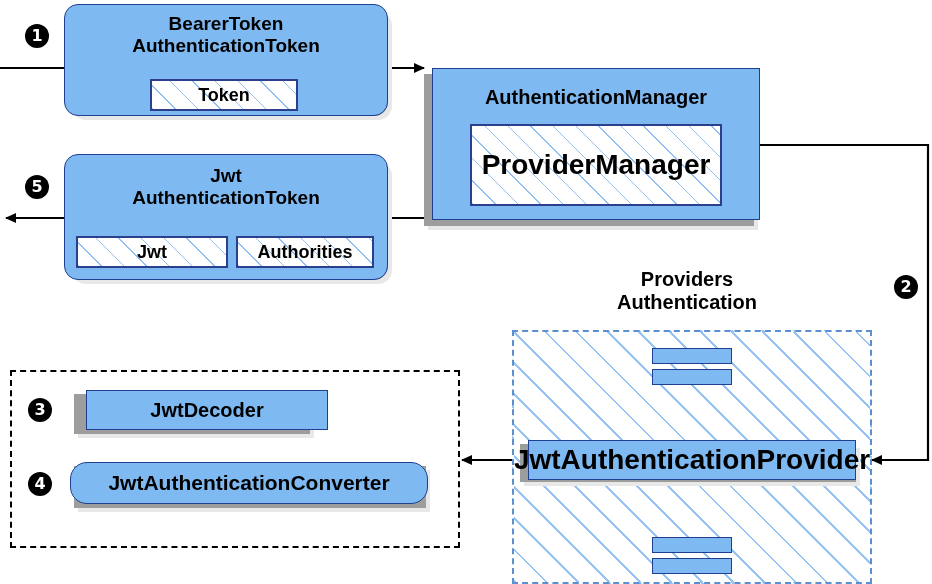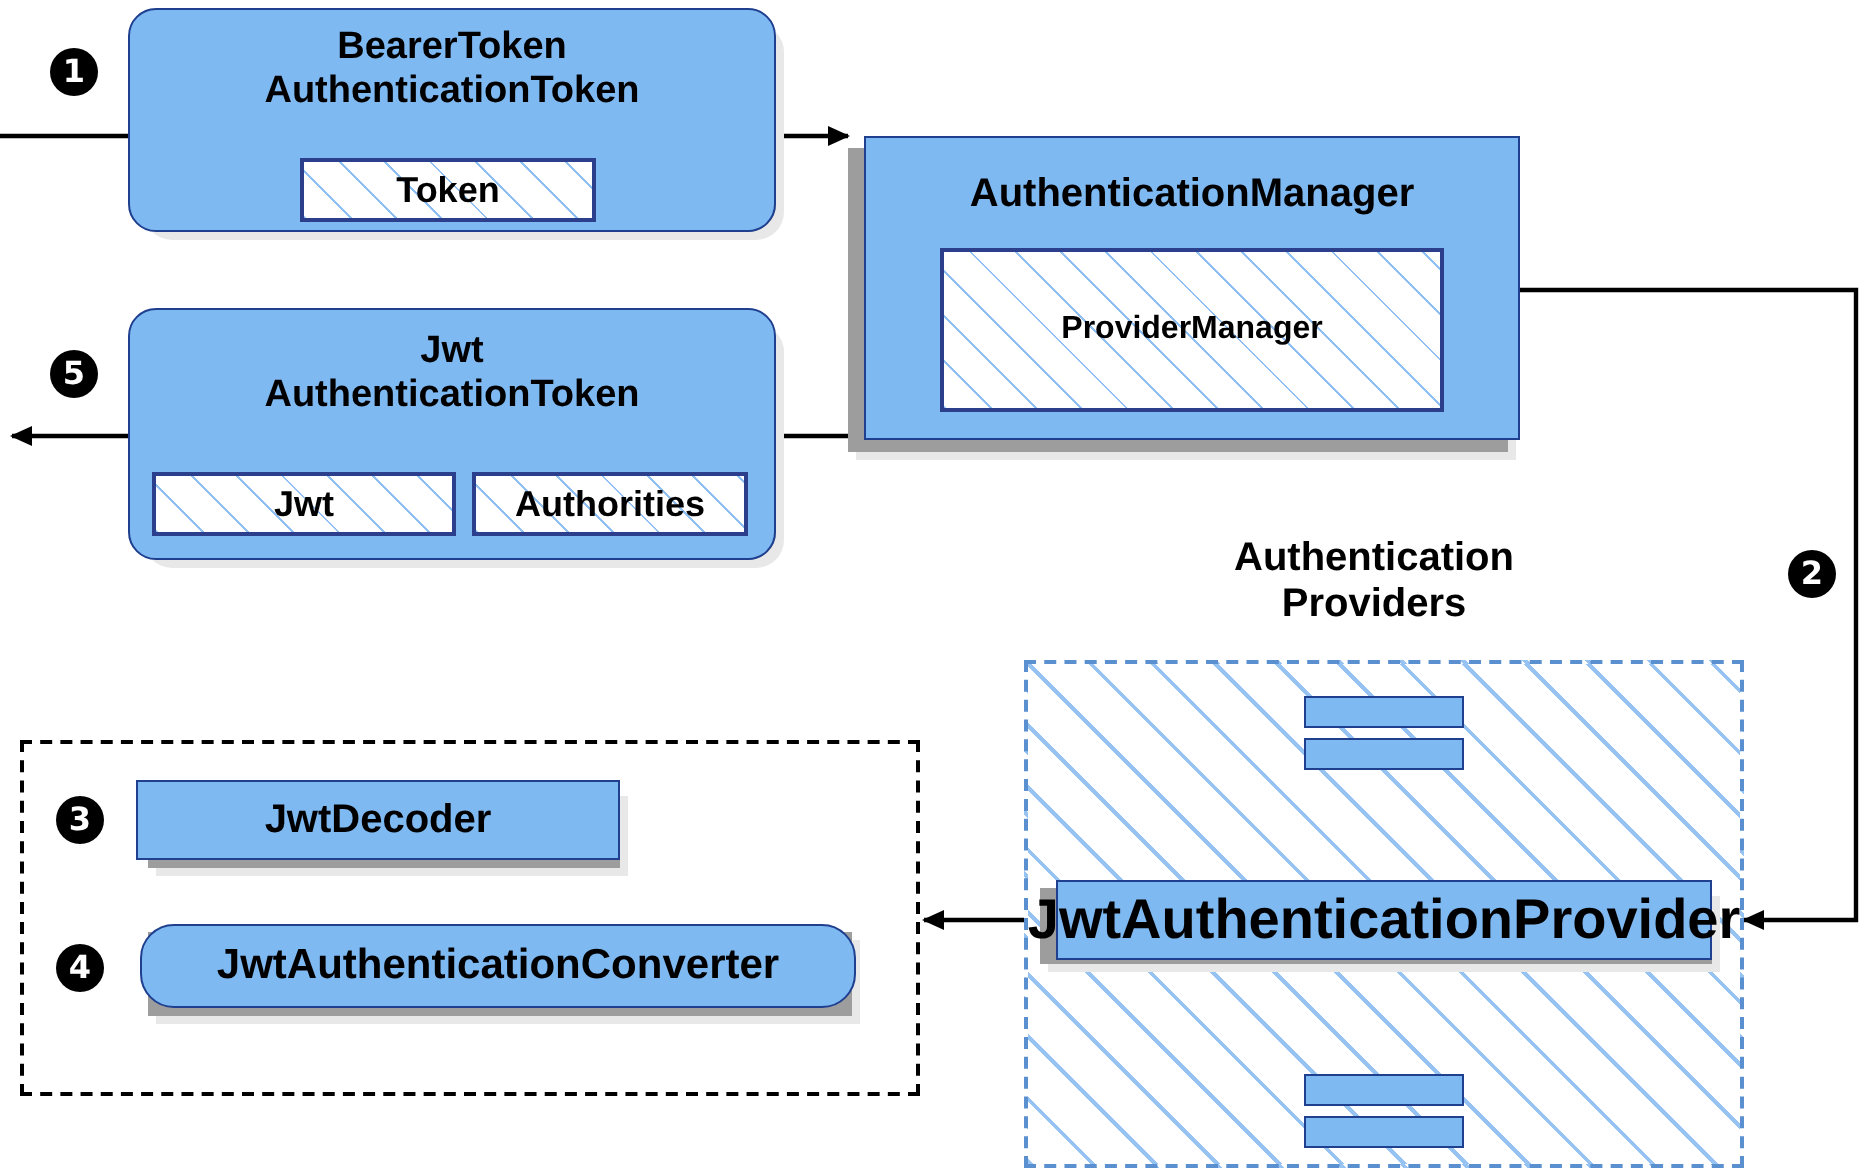--- a/index.html
+++ b/index.html
@@ -194,48 +194,48 @@
   </div>
   <div class="hatch" style="left:236px;top:236px;width:138px;height:32px;font-size:18px;">
     <span>Authorities</span>
   </div>
 
   <div class="shadow-far" style="left:428px;top:78px;width:330px;height:152px;"></div>
   <div class="shadow-near" style="left:424px;top:74px;width:330px;height:152px;"></div>
   <div class="bluebox" style="left:432px;top:68px;width:328px;height:152px;font-size:20px;align-items:flex-start;">
     <span style="margin-top:17px;text-align:right;">AuthenticationManager</span>
   </div>
-  <div class="hatch" style="left:470px;top:124px;width:252px;height:82px;font-size:16px;">
+  <div class="hatch" style="left:470px;top:124px;width:252px;height:82px;font-size:28px;">
     <span>ProviderManager</span>
   </div>
 
   <div class="plainlabel" style="left:596px;top:268px;width:182px;font-size:20px;">
+    <div>Providers</div>
     <div>Authentication</div>
-    <div>Providers</div>
   </div>
 
   <div class="dashed-blue" style="left:512px;top:330px;width:360px;height:254px;"></div>
 
   <div class="minibar" style="left:652px;top:348px;width:80px;height:16px;"></div>
   <div class="minibar" style="left:652px;top:369px;width:80px;height:16px;"></div>
 
   <div class="shadow-far" style="left:524px;top:448px;width:336px;height:38px;"></div>
   <div class="shadow-near" style="left:520px;top:444px;width:336px;height:38px;"></div>
   <div class="bluebox" style="left:528px;top:440px;width:328px;height:40px;font-size:28px;">
     <span>JwtAuthenticationProvider</span>
   </div>
 
   <div class="minibar" style="left:652px;top:537px;width:80px;height:16px;"></div>
   <div class="minibar" style="left:652px;top:558px;width:80px;height:16px;"></div>
 
   <div class="dotted-black" style="left:10px;top:370px;width:450px;height:178px;"></div>
 
   <div class="shadow-far" style="left:78px;top:398px;width:236px;height:40px;"></div>
   <div class="shadow-near" style="left:74px;top:394px;width:236px;height:40px;"></div>
-  <div class="bluebox" style="left:68px;top:390px;width:242px;height:40px;font-size:20px;">
+  <div class="bluebox" style="left:86px;top:390px;width:242px;height:40px;font-size:20px;">
     <span>JwtDecoder</span>
   </div>
 
   <div class="shadow-far" style="left:78px;top:470px;width:352px;height:42px;"></div>
   <div class="shadow-near" style="left:74px;top:466px;width:352px;height:42px;"></div>
   <div class="bluebox" style="left:70px;top:462px;width:358px;height:42px;font-size:21px;border-radius:17px;">
     <span>JwtAuthenticationConverter</span>
   </div>
 
   <div class="marker" style="left:25px;top:24px;">1</div>

